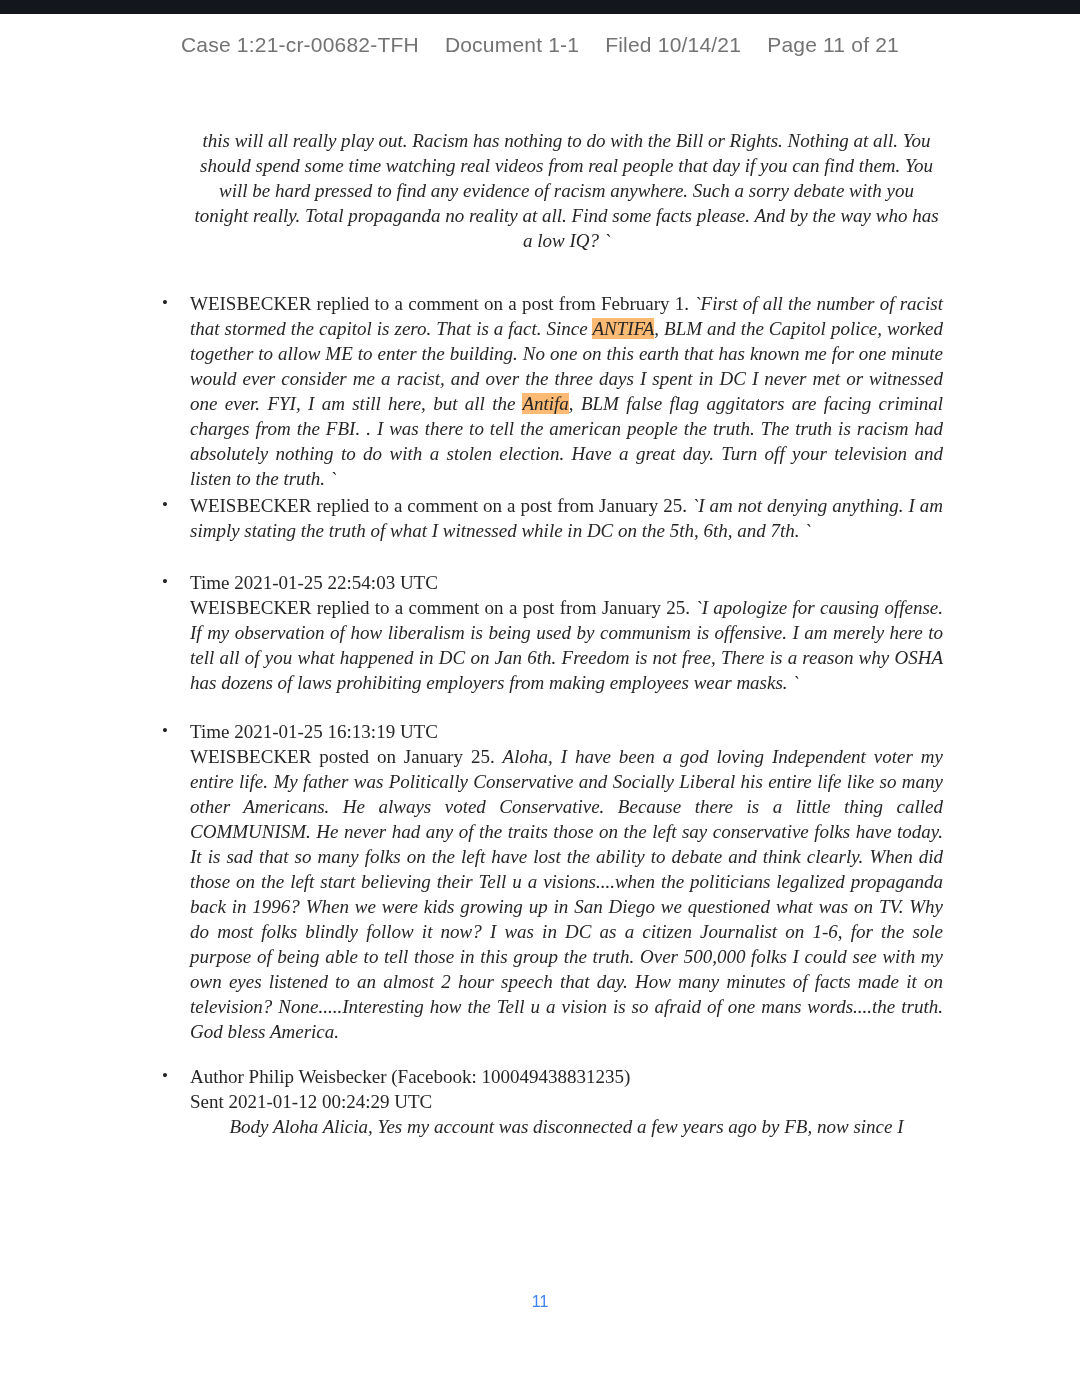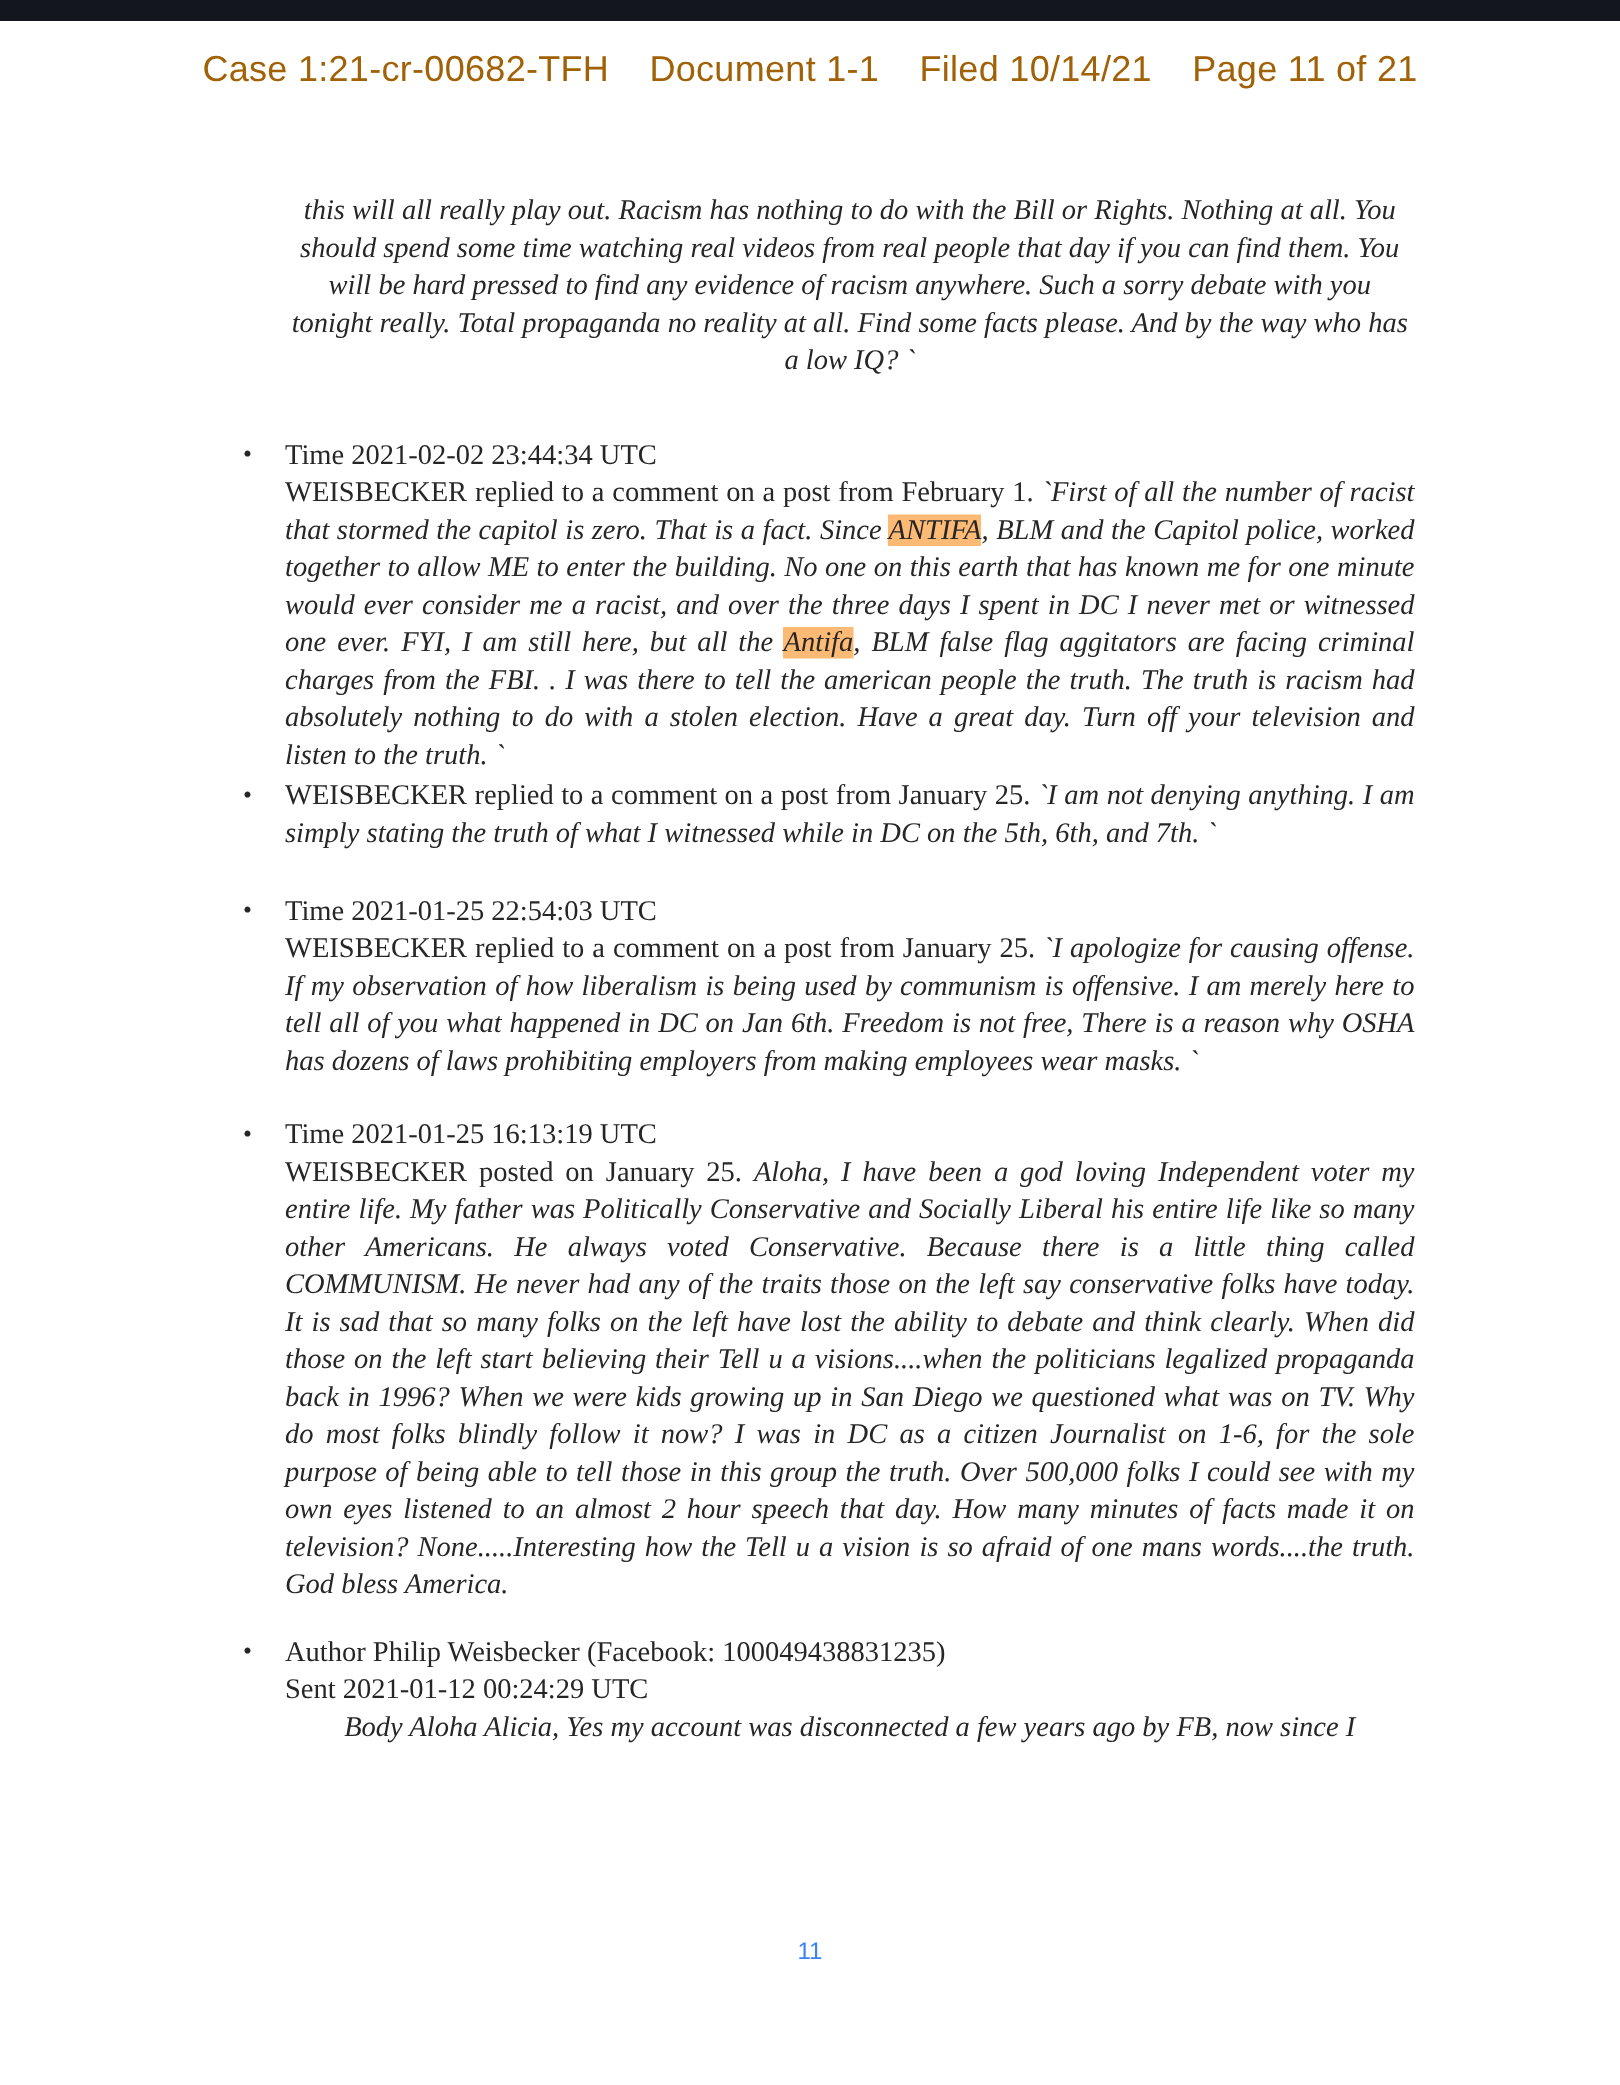--- a/index.html
+++ b/index.html
@@ -17,23 +17,23 @@
     top: 0; left: 0;
     width: 100%; height: 14px;
     background: #14161d;
   }
   .case-header {
     position: absolute;
     top: 33px; left: 0;
     width: 100%;
     text-align: center;
     font-family: "Liberation Sans", sans-serif;
-    font-size: 24px;
+    font-size: 21px;
     letter-spacing: 0.2px;
-    color: #a16207;
+    color: #737373;
     white-space: nowrap;
   }
   .case-header span { margin: 0 10px; }
   .content {
     position: absolute;
     left: 190px;
     top: 128px;
     width: 753px;
     font-size: 19px;
     line-height: 25px;
@@ -78,21 +78,20 @@
     <span>Filed 10/14/21</span>
     <span>Page 11 of 21</span>
   </div>
 
   <div class="content">
 
     <p class="para justify italic">this will all really play out. Racism has nothing to do with the Bill or Rights. Nothing at all. You should spend some time watching real videos from real people that day if you can find them. You will be hard pressed to find any evidence of racism anywhere. Such a sorry debate with you tonight really. Total propaganda no reality at all. Find some facts please. And by the way who has a low IQ? `</p>
 
     <div class="entry e1">
       <span class="marker">•</span>
-      <div class="roman">Time 2021-02-02 23:44:34 UTC</div>
       <p class="para justify">
         <span class="roman">WEISBECKER replied to a comment on a post from February 1. </span><span class="italic">`First of all the number of racist that stormed the capitol is zero. That is a fact. Since </span><span class="italic hl">ANTIFA</span><span class="italic">, BLM and the Capitol police, worked together to allow ME to enter the building. No one on this earth that has known me for one minute would ever consider me a racist, and over the three days I spent in DC I never met or witnessed one ever. FYI, I am still here, but all the </span><span class="italic hl">Antifa</span><span class="italic">, BLM false flag aggitators are facing criminal charges from the FBI. . I was there to tell the american people the truth. The truth is racism had absolutely nothing to do with a stolen election. Have a great day. Turn off your television and listen to the truth. `</span>
       </p>
     </div>
 
     <div class="entry e2">
       <span class="marker">•</span>
       <p class="para justify">
         <span class="roman">WEISBECKER replied to a comment on a post from January 25. </span><span class="italic">`I am not denying anything. I am simply stating the truth of what I witnessed while in DC on the 5th, 6th, and 7th. `</span>
       </p>

